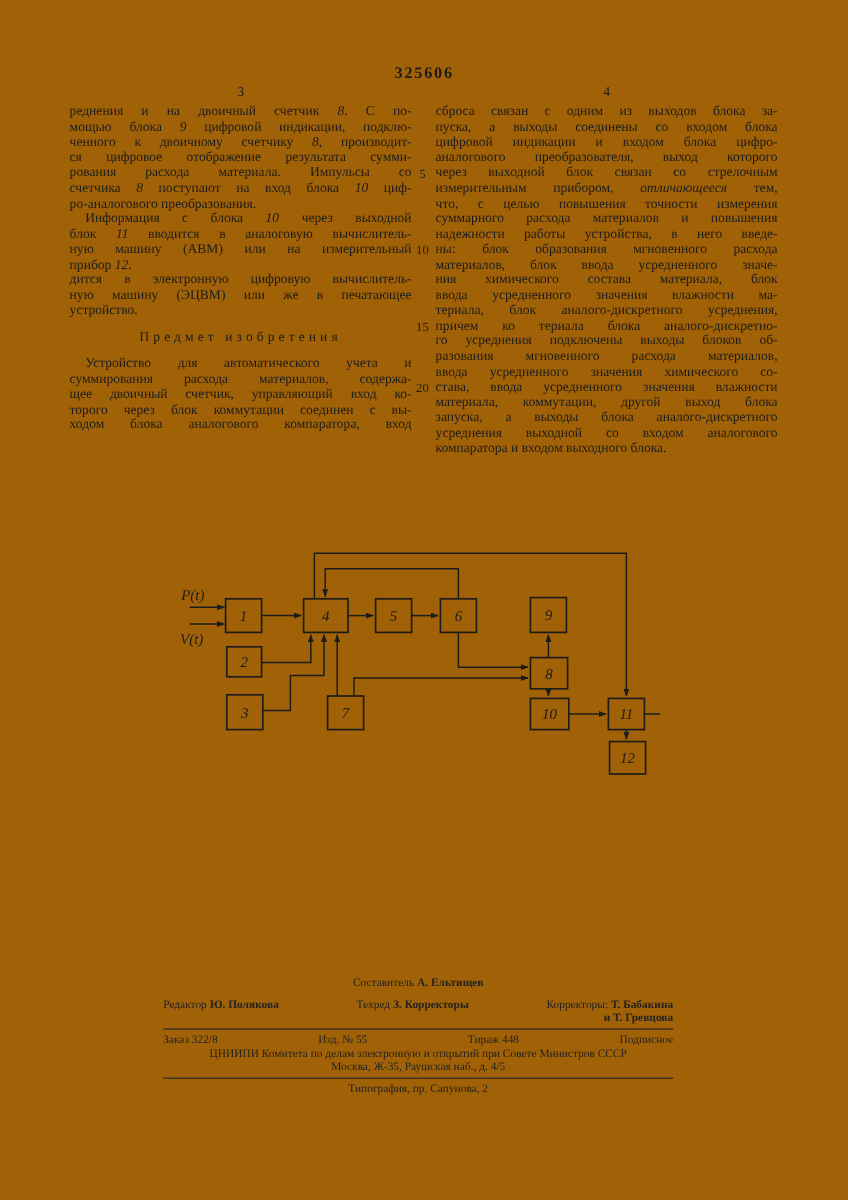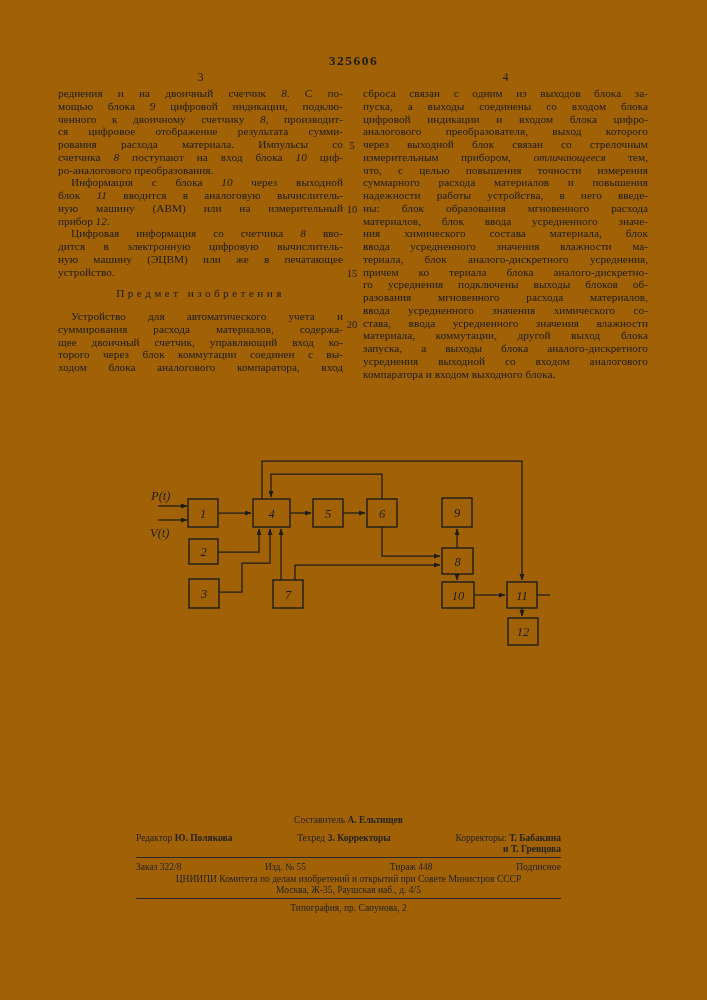--- a/index.html
+++ b/index.html
@@ -70,21 +70,20 @@
       <div class="tl">мощью блока <i>9</i> цифровой индикации, подклю-</div>
       <div class="tl">ченного к двоичному счетчику <i>8</i>, производит-</div>
       <div class="tl">ся цифровое отображение результата сумми-</div>
       <div class="tl">рования расхода материала. Импульсы со</div>
       <div class="tl">счетчика <i>8</i> поступают на вход блока <i>10</i> циф-</div>
       <div class="tl end">ро-аналогового преобразования.</div>
       <div class="tl ind">Информация с блока <i>10</i> через выходной</div>
       <div class="tl">блок <i>11</i> вводится в аналоговую вычислитель-</div>
       <div class="tl">ную машину (АВМ) или на измерительный</div>
       <div class="tl end">прибор <i>12</i>.</div>
-      <div class="tl ind">Цифровая информация со счетчика <i>8</i> вво-</div>
       <div class="tl">дится в электронную цифровую вычислитель-</div>
       <div class="tl">ную машину (ЭЦВМ) или же в печатающее</div>
       <div class="tl end">устройство.</div>
       <div class="tl heading">Предмет изобретения</div>
       <div class="tl ind">Устройство для автоматического учета и</div>
       <div class="tl">суммирования расхода материалов, содержа-</div>
       <div class="tl">щее двоичный счетчик, управляющий вход ко-</div>
       <div class="tl">торого через блок коммутации соединен с вы-</div>
       <div class="tl">ходом блока аналогового компаратора, вход</div>
     </div>
@@ -200,19 +199,19 @@
         </div>
       </div>
     </div>
     <div class="f-rule"></div>
     <div class="f-imprint">
       <span>Заказ 322/8</span>
       <span>Изд. № 55</span>
       <span>Тираж 448</span>
       <span>Подписное</span>
     </div>
-    <div class="f-org">ЦНИИПИ Комитета по делам изобретений и открытий при Совете Министров СССР</div>
+    <div class="f-org">ЦНИИПИ Комитета по делам электронную и открытий при Совете Министров СССР</div>
     <div class="f-addr">Москва, Ж-35, Раушская наб., д. 4/5</div>
     <div class="f-rule"></div>
     <div class="f-print">Типография, пр. Сапунова, 2</div>
   </div>
 
 </div>
 
 </body></html>

